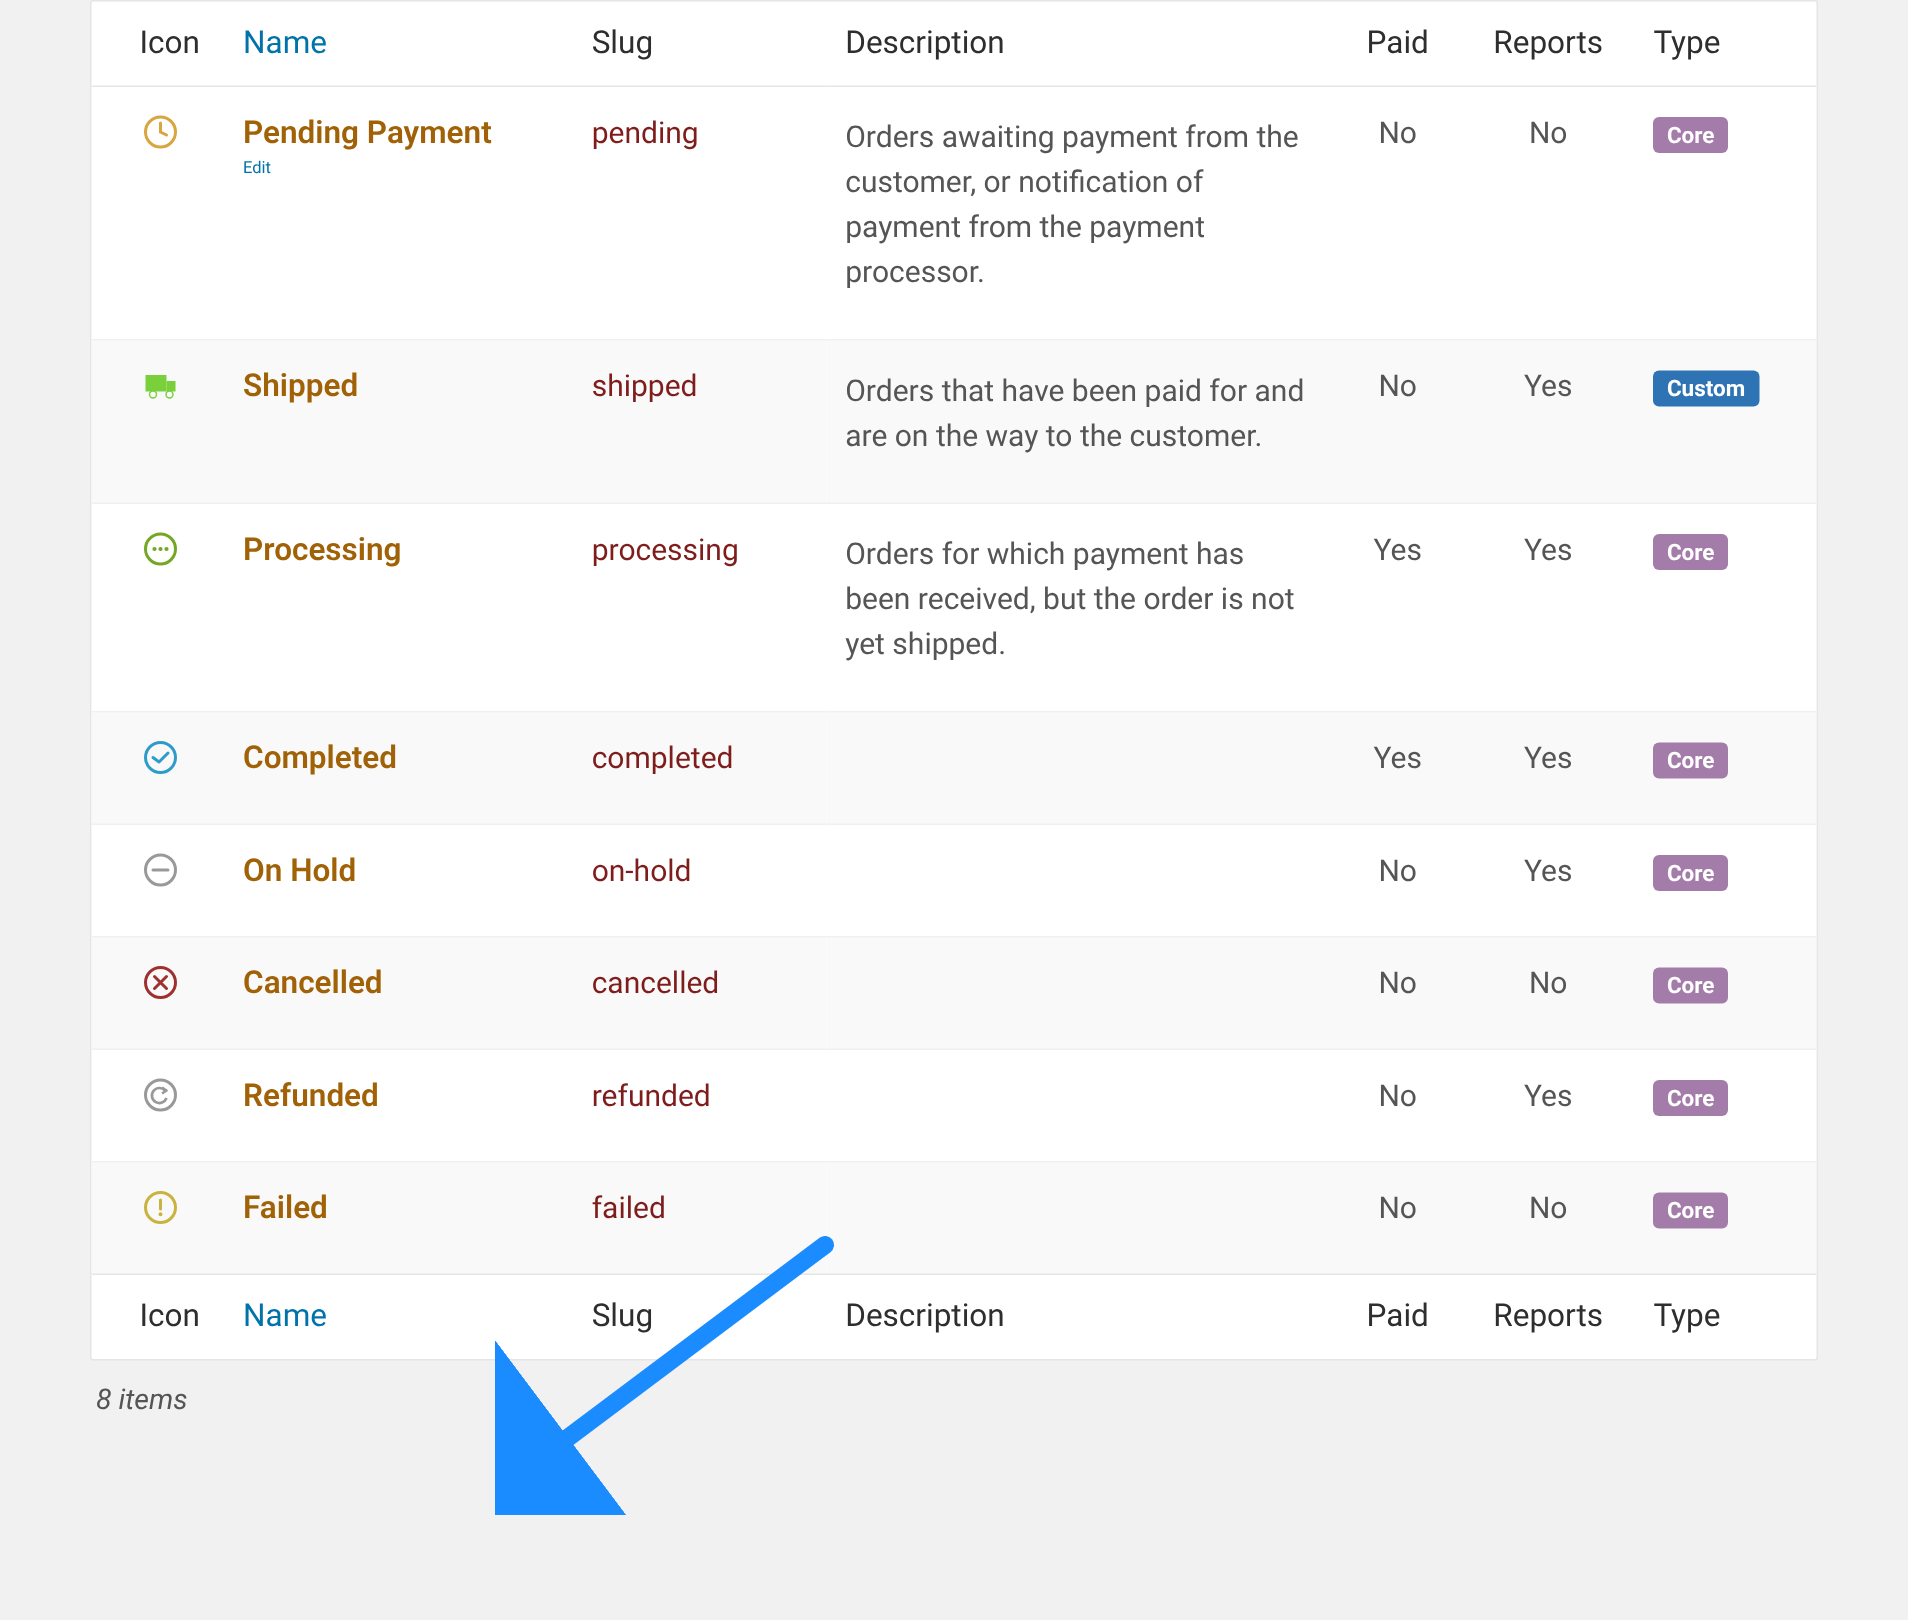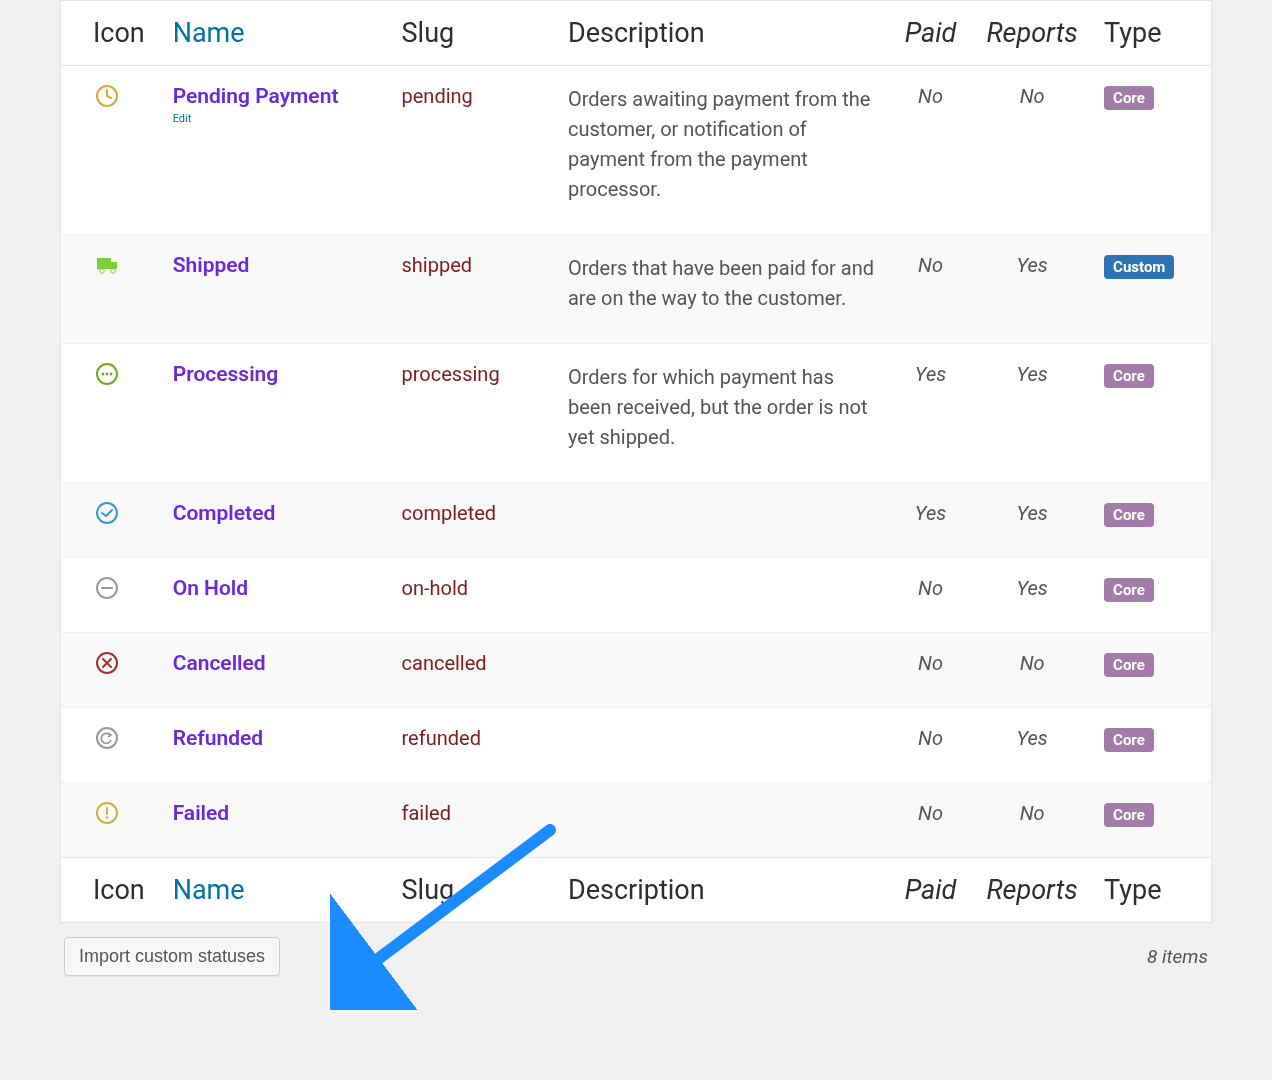--- a/index.html
+++ b/index.html
@@ -1,40 +1,40 @@
 <!DOCTYPE html>
 <html><head>
 <meta charset="utf-8">
 <style>
   * { box-sizing: border-box; margin: 0; padding: 0; }
   html, body { width: 1272px; height: 1080px; background: #f1f1f1; font-family: -apple-system, "Segoe UI", Roboto, Helvetica, Arial, sans-serif; color: #444; }
   .page { width: 1152px; margin: 0 auto; padding-top: 0; position: relative; }
   .table-wrap { background: #fff; border: 1px solid #e5e5e5; border-radius: 2px; overflow: hidden; }
   table { width: 100%; border-collapse: collapse; }
-  thead th, tfoot th { text-align: left; font-weight: 400; color: #2e2e2e; font-size: 27px; padding: 16px 12px; border-bottom: 1px solid #e5e5e5; }
+  thead th, tfoot th { text-align: left; font-weight: 400; color: #2e2e2e; font-size: 21px; padding: 16px 12px; border-bottom: 1px solid #e5e5e5; }
   tfoot th { border-top: 1px solid #e5e5e5; border-bottom: none; }
   .col-icon  { width: 80px;  padding-left: 32px; }
   .col-name  { width: 220px; }
   .col-slug  { width: 160px; }
   .col-desc  { width: 320px; }
   .col-paid  { width: 80px; text-align: center; }
   .col-rep   { width: 110px; text-align: center; }
   .col-type  { width: 110px; text-align: left; padding-right: 32px; }
   th.sortable a, th.sortable span.h { color: #0073aa; cursor: pointer; }
   tbody td { padding: 18px 12px 30px 12px; vertical-align: top; border-top: 1px solid #f0f0f0; font-size: 20px; color: #555; }
   tbody tr:nth-child(odd) td { background: #ffffff; }
   tbody tr:nth-child(even) td { background: #f9f9f9; }
   tbody tr:first-child td { border-top: none; }
   .svg-icon { width: 24px; height: 24px; display: block; }
-  .name-link { color: #6d28d9; font-weight: 600; font-size: 21px; text-decoration: none; cursor: pointer; display: inline-block; }
+  .name-link { color: #a16207; font-weight: 600; font-size: 21px; text-decoration: none; cursor: pointer; display: inline-block; }
   .row-actions { font-size: 11px; margin-top: 4px; }
   .row-actions a { color: #0073aa; text-decoration: none; cursor: pointer; }
   .slug { color: #7f1d1d; }
   .desc { line-height: 1.5; max-width: 300px; }
-  .center { text-align: center; font-style: italic; }
+  .center { text-align: center; }
   .badge { display: inline-block; padding: 3px 9px; border-radius: 4px; font-size: 15px; font-weight: 700; color: #fff; text-align: center; }
   .badge-core   { background: #a47caa; }
   .badge-custom { background: #2e74b5; }
   .bottom-bar { display: flex; justify-content: space-between; align-items: center; padding: 14px 4px; }
   .btn { background: #f7f7f7; border: 1px solid #ccc; border-radius: 4px; padding: 8px 14px; font-size: 18px; color: #555; cursor: pointer; box-shadow: 0 1px 0 rgba(0,0,0,0.05); }
   .count { color: #555; font-size: 19px; font-style: italic; }
   
   .arrow { position: absolute; left: 270px; top: 820px; pointer-events: none; }
 </style>
 </head>
@@ -191,21 +191,20 @@
           <th class="col-desc">Description</th>
           <th class="col-paid center">Paid</th>
           <th class="col-rep center">Reports</th>
           <th class="col-type">Type</th>
         </tr>
       </tfoot>
     </table>
   </div>
 
   <div class="bottom-bar">
-    <button class="btn">Import custom statuses</button>
     <span class="count">8 items</span>
   </div>
 
   <svg class="arrow" width="240" height="190" viewBox="0 0 240 190">
     <defs>
       <marker id="ah" markerWidth="14" markerHeight="14" refX="3" refY="7" orient="auto">
         <path d="M0,0 L14,7 L0,14 Z" fill="#1a8cff"></path>
       </marker>
     </defs>
     <line x1="220" y1="10" x2="20" y2="160" stroke="#1a8cff" stroke-width="12" stroke-linecap="round" marker-end="url(#ah)"></line>

